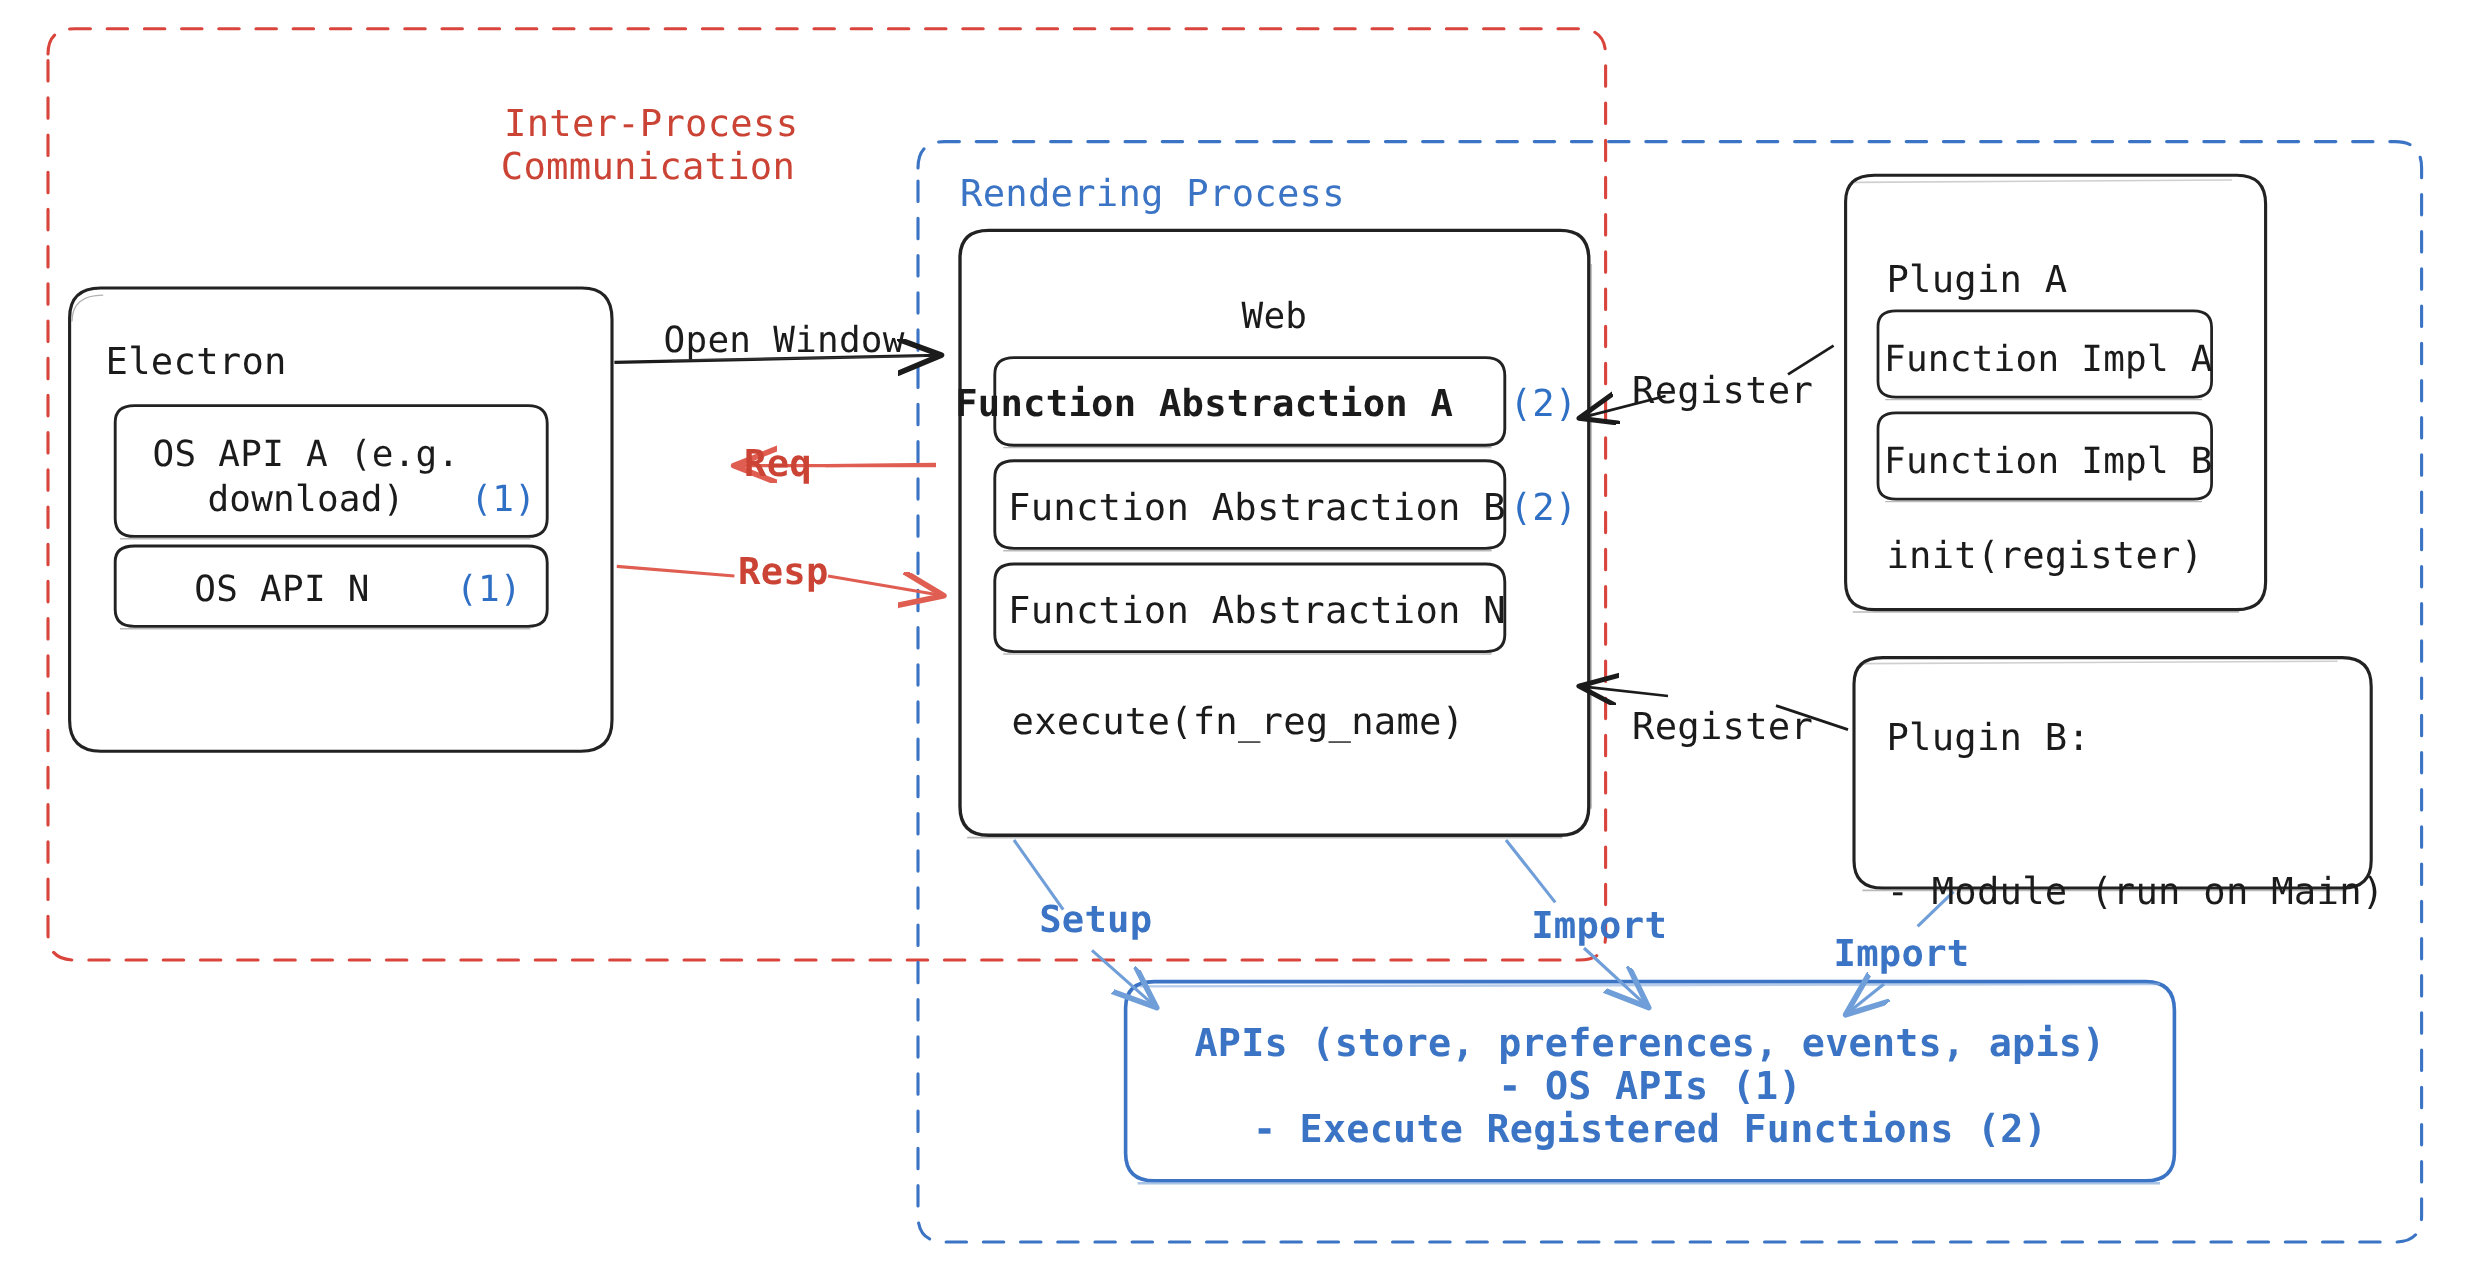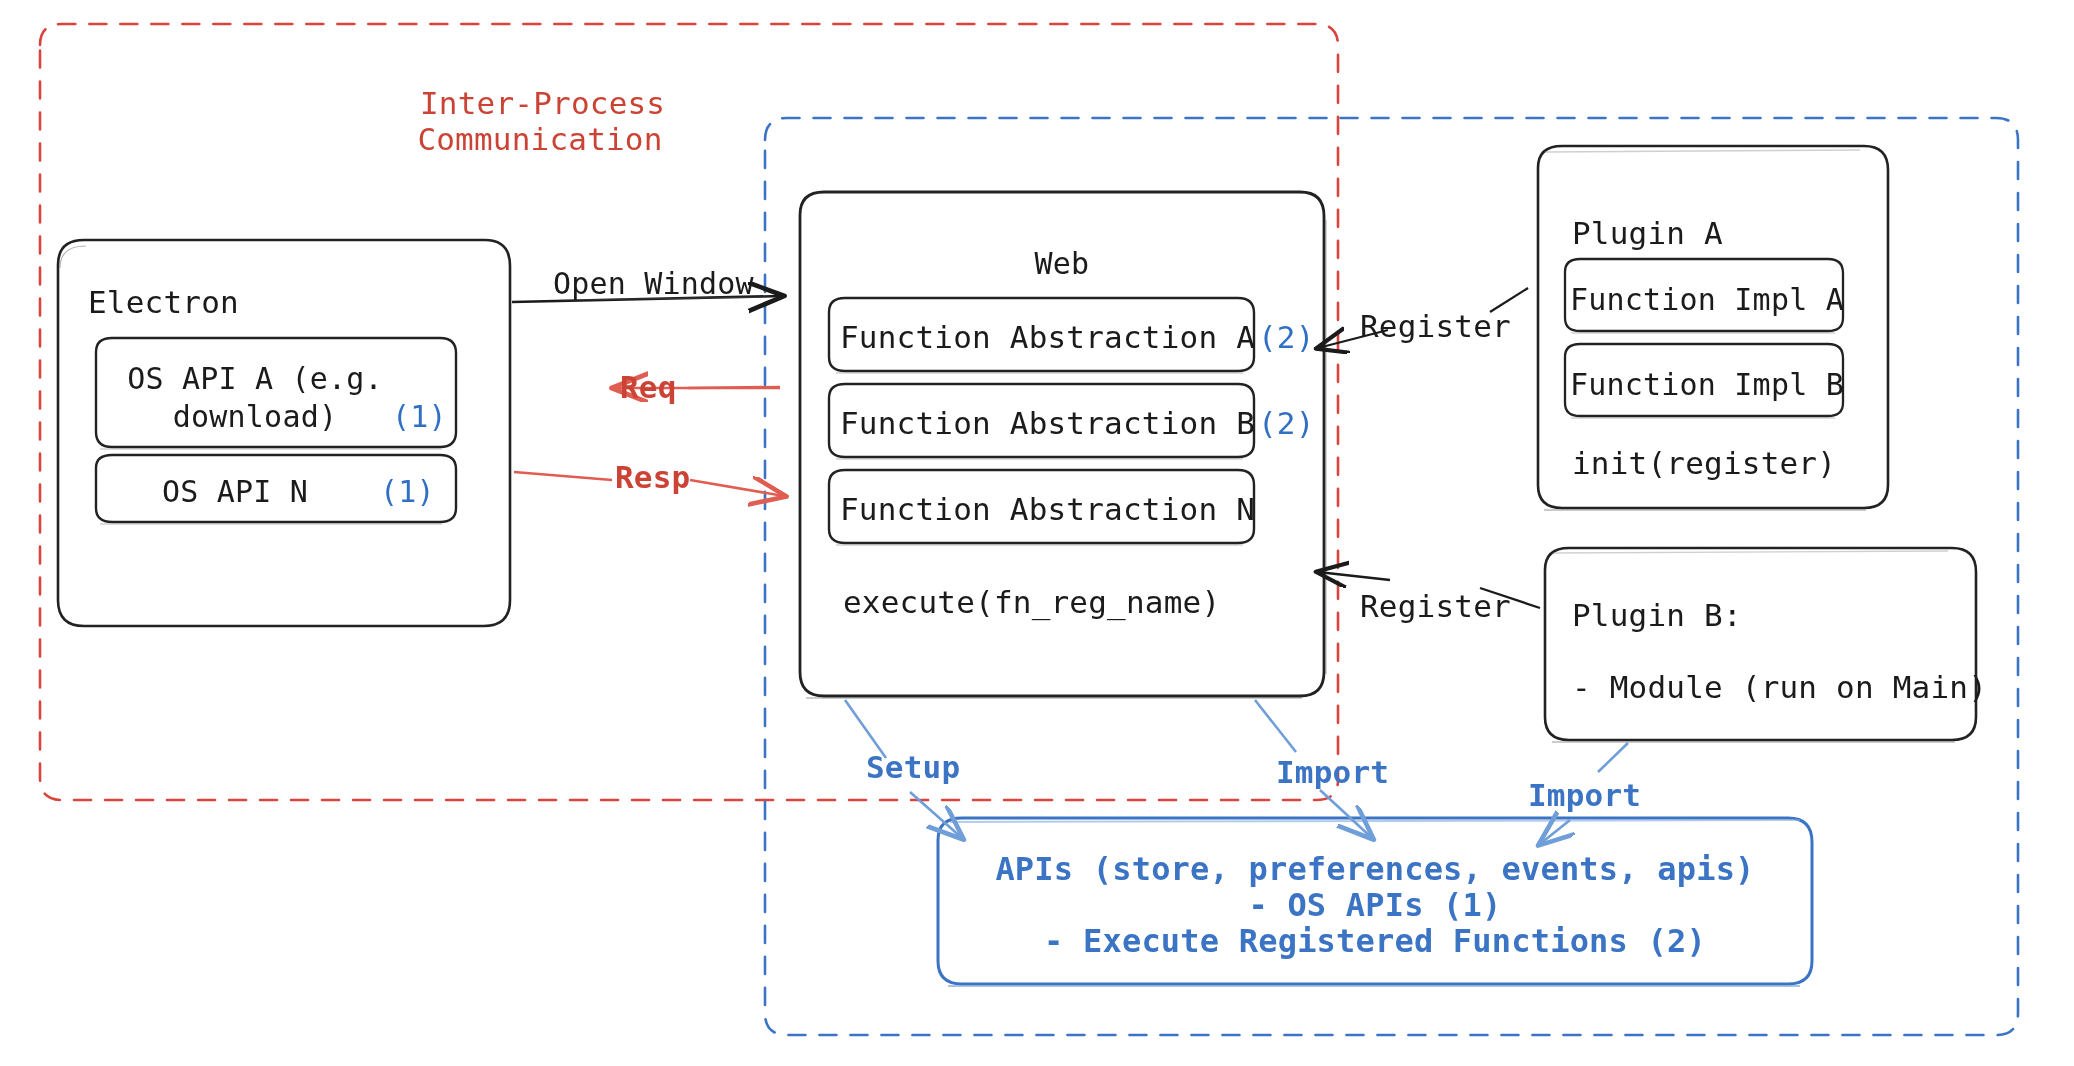--- a/index.html
+++ b/index.html
@@ -163,53 +163,54 @@
 
     <g>
       <path d="M1628,743 L1598,772" fill="none" stroke="#6f9ed8" stroke-width="2.6"></path>
       <path d="M1570,820 L1540,844" fill="none" stroke="#6f9ed8" stroke-width="2.6" marker-end="url(#arrowBlue)"></path>
     </g>
   </svg>
 
   <div class="lbl red t31 center" style="left:420px; top:84px; width:240px;">Inter-Process</div>
   <div class="lbl red t31 center" style="left:400px; top:120px; width:280px;">Communication</div>
 
+  <div class="lbl blue t31" style="left:800px; top:143px;">Rendering Process</div>
 
   <div class="lbl t31" style="left:88px; top:283px;text-align:center;">Electron</div>
 
   <div class="lbl t30 center" style="left:110px; top:360px; width:290px;">OS API A (e.g.</div>
   <div class="lbl t30 center" style="left:110px; top:398px; width:290px;">download)</div>
   <div class="lbl bluenum t30" style="left:392px; top:398px;">(1)</div>
 
   <div class="lbl t30 center" style="left:110px; top:473px; width:250px;">OS API N</div>
   <div class="lbl bluenum t30" style="left:380px; top:473px;">(1)</div>
 
   <div class="lbl t30" style="left:553px; top:265px;">Open Window</div>
   <div class="lbl red t31 bold" style="left:620px; top:368px;">Req</div>
   <div class="lbl red t31 bold" style="left:615px; top:458px;">Resp</div>
 
   <div class="lbl t30 center" style="left:902px; top:245px; width:320px;">Web</div>
 
-  <div class="lbl t31 center" style="left:840px; top:318px; width:402px;">Function Abstraction A</div>
+  <div class="lbl t31 center" style="left:796px; top:318px; width:402px;font-weight:bold;">Function Abstraction A</div>
   <div class="lbl bluenum t31" style="left:1258px; top:318px;">(2)</div>
 
   <div class="lbl t31 center" style="left:840px; top:404px; width:402px;">Function Abstraction B</div>
   <div class="lbl bluenum t31" style="left:1258px; top:404px;">(2)</div>
 
   <div class="lbl t31 center" style="left:840px; top:490px; width:402px;">Function Abstraction N</div>
 
   <div class="lbl t31" style="left:843px; top:583px;">execute(fn_reg_name)</div>
 
   <div class="lbl t31" style="left:1572px; top:214px;">Plugin A</div>
   <div class="lbl t30 center" style="left:1570px; top:366px; width:270px;">Function Impl B</div>
   <div class="lbl t30 center" style="left:1570px; top:281px; width:270px;">Function Impl A</div>
   <div class="lbl t31" style="left:1572px; top:444px;">init(register)</div>
 
   <div class="lbl t31" style="left:1572px; top:596px;">Plugin B:</div>
-  <div class="lbl t31" style="left:1572px; top:668px;">- Module (run on Main)</div>
+  <div class="lbl t31" style="left:1572px; top:724px;">- Module (run on Main)</div>
 
   <div class="lbl t31" style="left:1360px; top:307px;">Register</div>
   <div class="lbl t31" style="left:1360px; top:587px;">Register</div>
 
   <div class="lbl blue t31 bold" style="left:866px; top:748px;">Setup</div>
   <div class="lbl blue t31 bold" style="left:1276px; top:753px;">Import</div>
   <div class="lbl blue t31 bold" style="left:1528px; top:776px;">Import</div>
 
   <div class="lbl blue t32 bold center" style="left:950px; top:850px; width:850px;">APIs (store, preferences, events, apis)</div>
   <div class="lbl blue t32 bold center" style="left:950px; top:886px; width:850px;">- OS APIs (1)</div>

